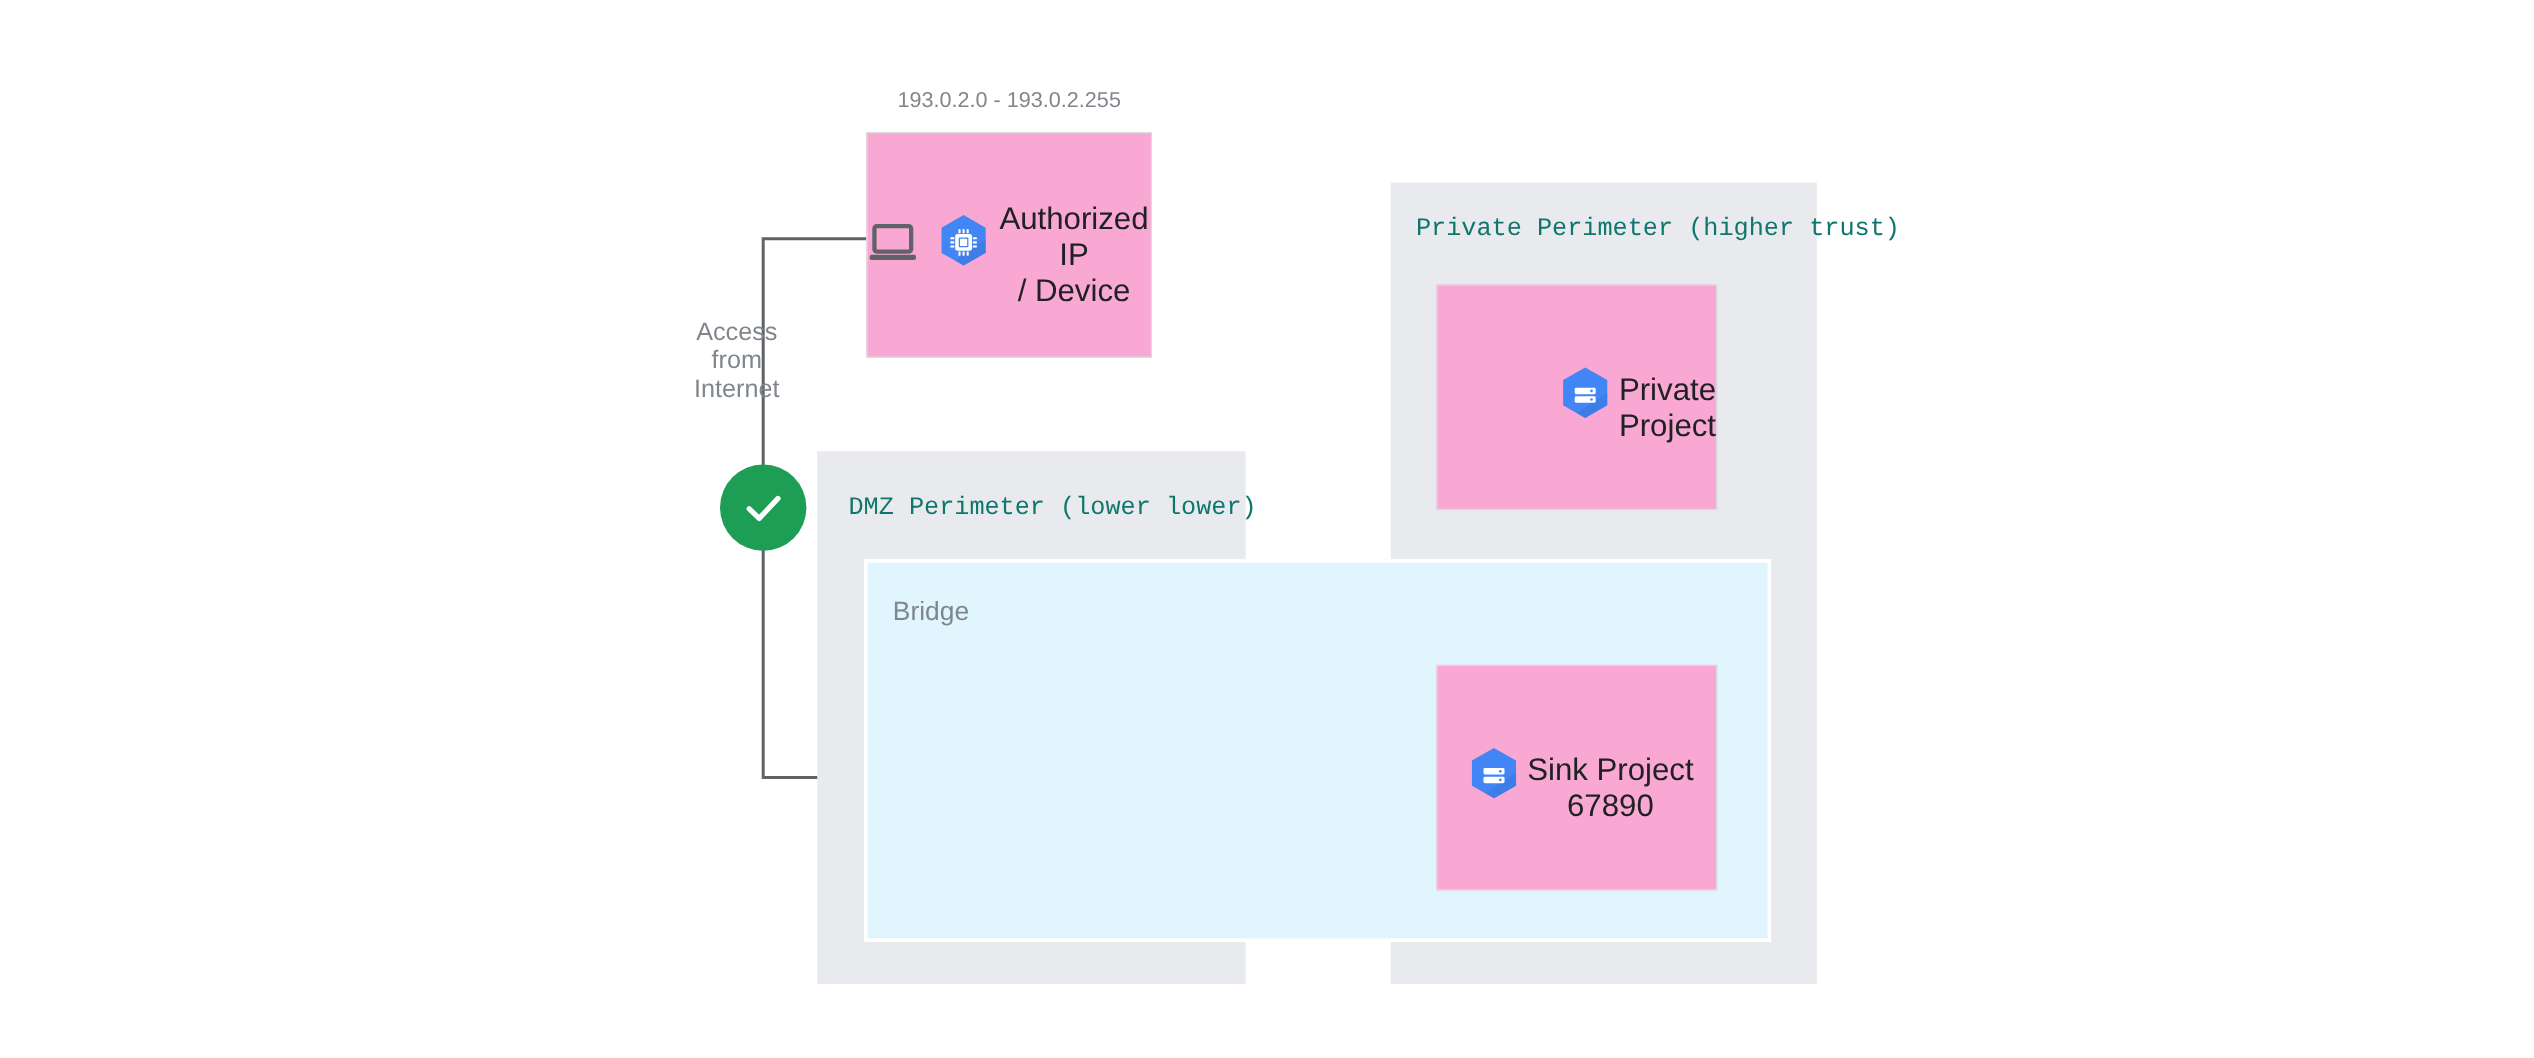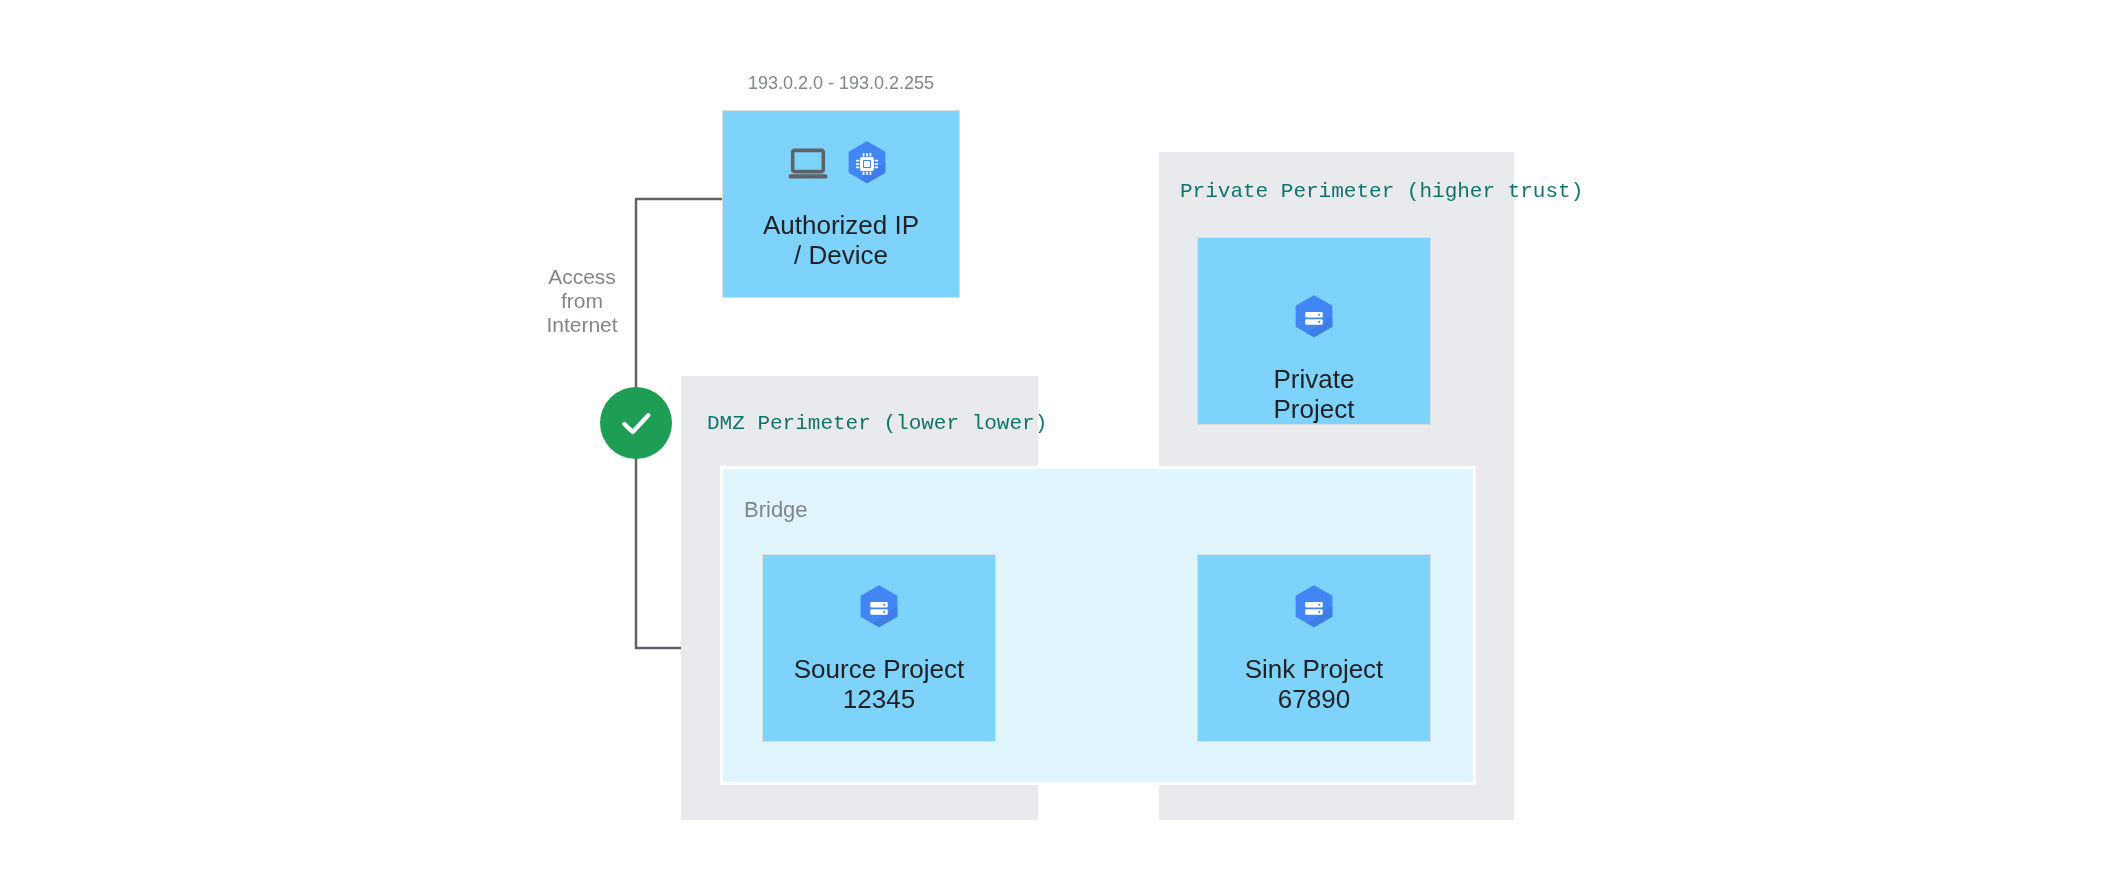--- a/index.html
+++ b/index.html
@@ -48,25 +48,24 @@
     position: absolute;
     color: #80868b;
     font-size: 22px;
     line-height: 26px;
     white-space: nowrap;
   }
 
   
   .card {
     position: absolute;
-    background: #7dd3fc;
+    background: #f9a8d4;
     border: 1px solid #dadce0;
     box-sizing: border-box;
     display: flex;
-    flex-direction: column;
     align-items: center;
     justify-content: center;
   }
   .card-icons {
     display: flex;
     align-items: center;
     justify-content: center;
     gap: 10px;
     height: 56px;
   }
@@ -200,63 +199,43 @@
             <circle cx="38" cy="28.3" r="1.25"></circle>
             <circle cx="38" cy="36.5" r="1.25"></circle>
           </g>
         </svg>
       </span>
     </div>
     <div class="card-label">Private
 Project</div>
   </div>
 
-  <div class="card" style="left:762px; top:554px; width:234px; height:188px;">
+
+  <div class="card" style="left:1197px; top:554px; width:234px; height:188px;">
     <div class="card-icons">
       <span>
         <svg width="56" height="56" viewBox="0 0 64 64" aria-hidden="true">
           <polygon points="32,6 53,18 53,42 32,54 11,42 11,18" fill="#4285f4"></polygon>
           <polygon points="53,30 53,42 32,54 24,49.3" fill="#3b76dd" opacity="0.55"></polygon>
           <g fill="#ffffff">
             <rect x="22" y="25.2" width="20" height="6.2" rx="1.4"></rect>
             <rect x="22" y="33.4" width="20" height="6.2" rx="1.4"></rect>
           </g>
           <g fill="#4285f4">
             <circle cx="38" cy="28.3" r="1.25"></circle>
             <circle cx="38" cy="36.5" r="1.25"></circle>
           </g>
         </svg>
       </span>
     </div>
-    <div class="card-label">Source Project
-12345</div>
-  </div>
-
-  <div class="card" style="left:1197px; top:554px; width:234px; height:188px;">
-    <div class="card-icons">
-      <span>
-        <svg width="56" height="56" viewBox="0 0 64 64" aria-hidden="true">
-          <polygon points="32,6 53,18 53,42 32,54 11,42 11,18" fill="#4285f4"></polygon>
-          <polygon points="53,30 53,42 32,54 24,49.3" fill="#3b76dd" opacity="0.55"></polygon>
-          <g fill="#ffffff">
-            <rect x="22" y="25.2" width="20" height="6.2" rx="1.4"></rect>
-            <rect x="22" y="33.4" width="20" height="6.2" rx="1.4"></rect>
-          </g>
-          <g fill="#4285f4">
-            <circle cx="38" cy="28.3" r="1.25"></circle>
-            <circle cx="38" cy="36.5" r="1.25"></circle>
-          </g>
-        </svg>
-      </span>
-    </div>
     <div class="card-label">Sink Project
 67890</div>
   </div>
 
-  <div class="access-label" style="left:522px; top:265px; width:120px;">Access
+  <div class="access-label" style="left:554px; top:265px; width:120px;">Access
 from
 Internet</div>
 
   <div class="check-badge" style="left:600px; top:387px;">
     <svg width="40" height="40" viewBox="0 0 24 24" aria-hidden="true">
       <polyline points="5,12.6 10,17.4 19.4,7.4" fill="none" stroke="#ffffff" stroke-width="2.6" stroke-linecap="round" stroke-linejoin="round"></polyline>
     </svg>
   </div>
 
 </div>

